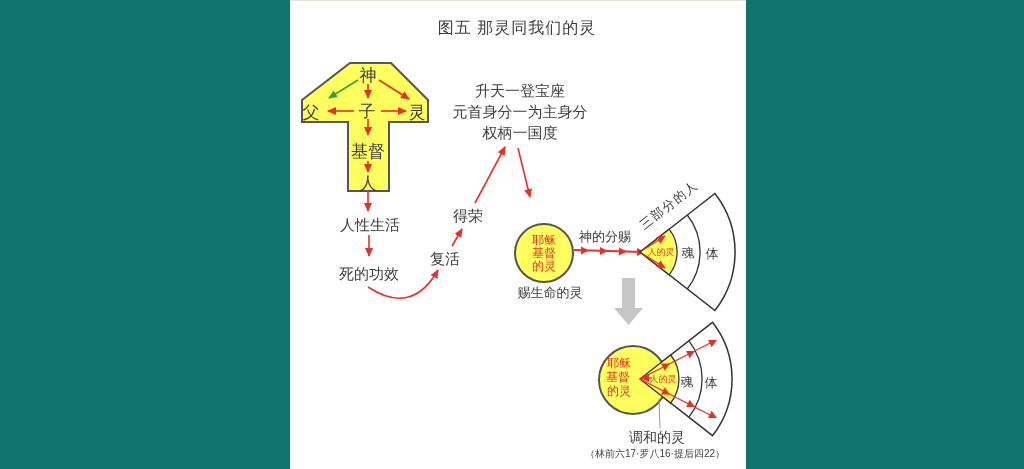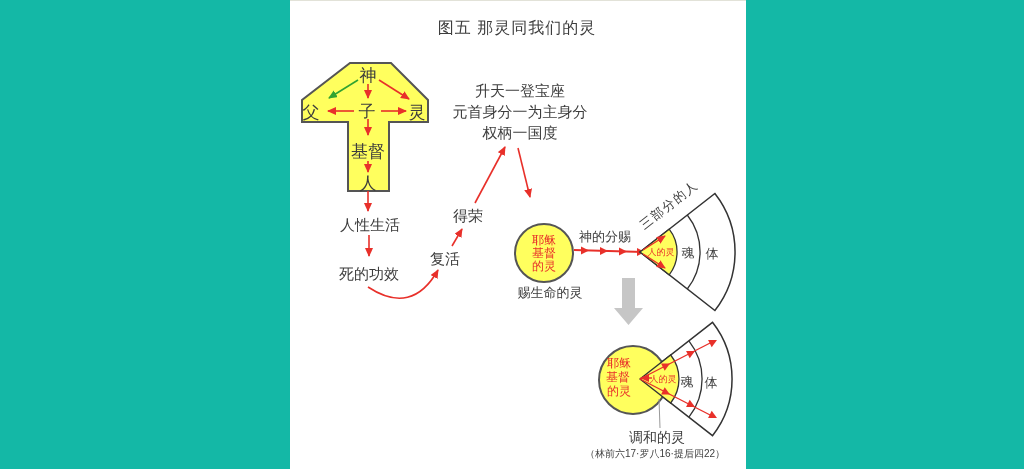--- a/index.html
+++ b/index.html
@@ -1,17 +1,17 @@
 <!DOCTYPE html>
 <html><head>
 <meta charset="utf-8">
 <style>
   html,body{margin:0;padding:0;}
   body{font-family:"Liberation Sans","DejaVu Sans",sans-serif;}
-  #stage{position:relative;width:1024px;height:469px;background:#14b8a6;overflow:hidden;}
+  #stage{position:relative;width:1024px;height:469px;background:#0f766e;overflow:hidden;}
   #panel{position:absolute;left:290px;top:0;width:456px;height:469px;background:#ffffff;border-top:1px solid #e2e2d8;}
   svg{position:absolute;left:0;top:0;}
   text{fill:#3d3d3d;}
   .t-big{font-size:17px;}
   .t-med{font-size:15px;}
   .t-circle{font-size:12px;fill:#e8302a;}
   .t-small-red{font-size:9px;fill:#e8302a;}
   .t-band{font-size:13px;}
   .t-title{font-size:16px;letter-spacing:1px;}
 </style>

